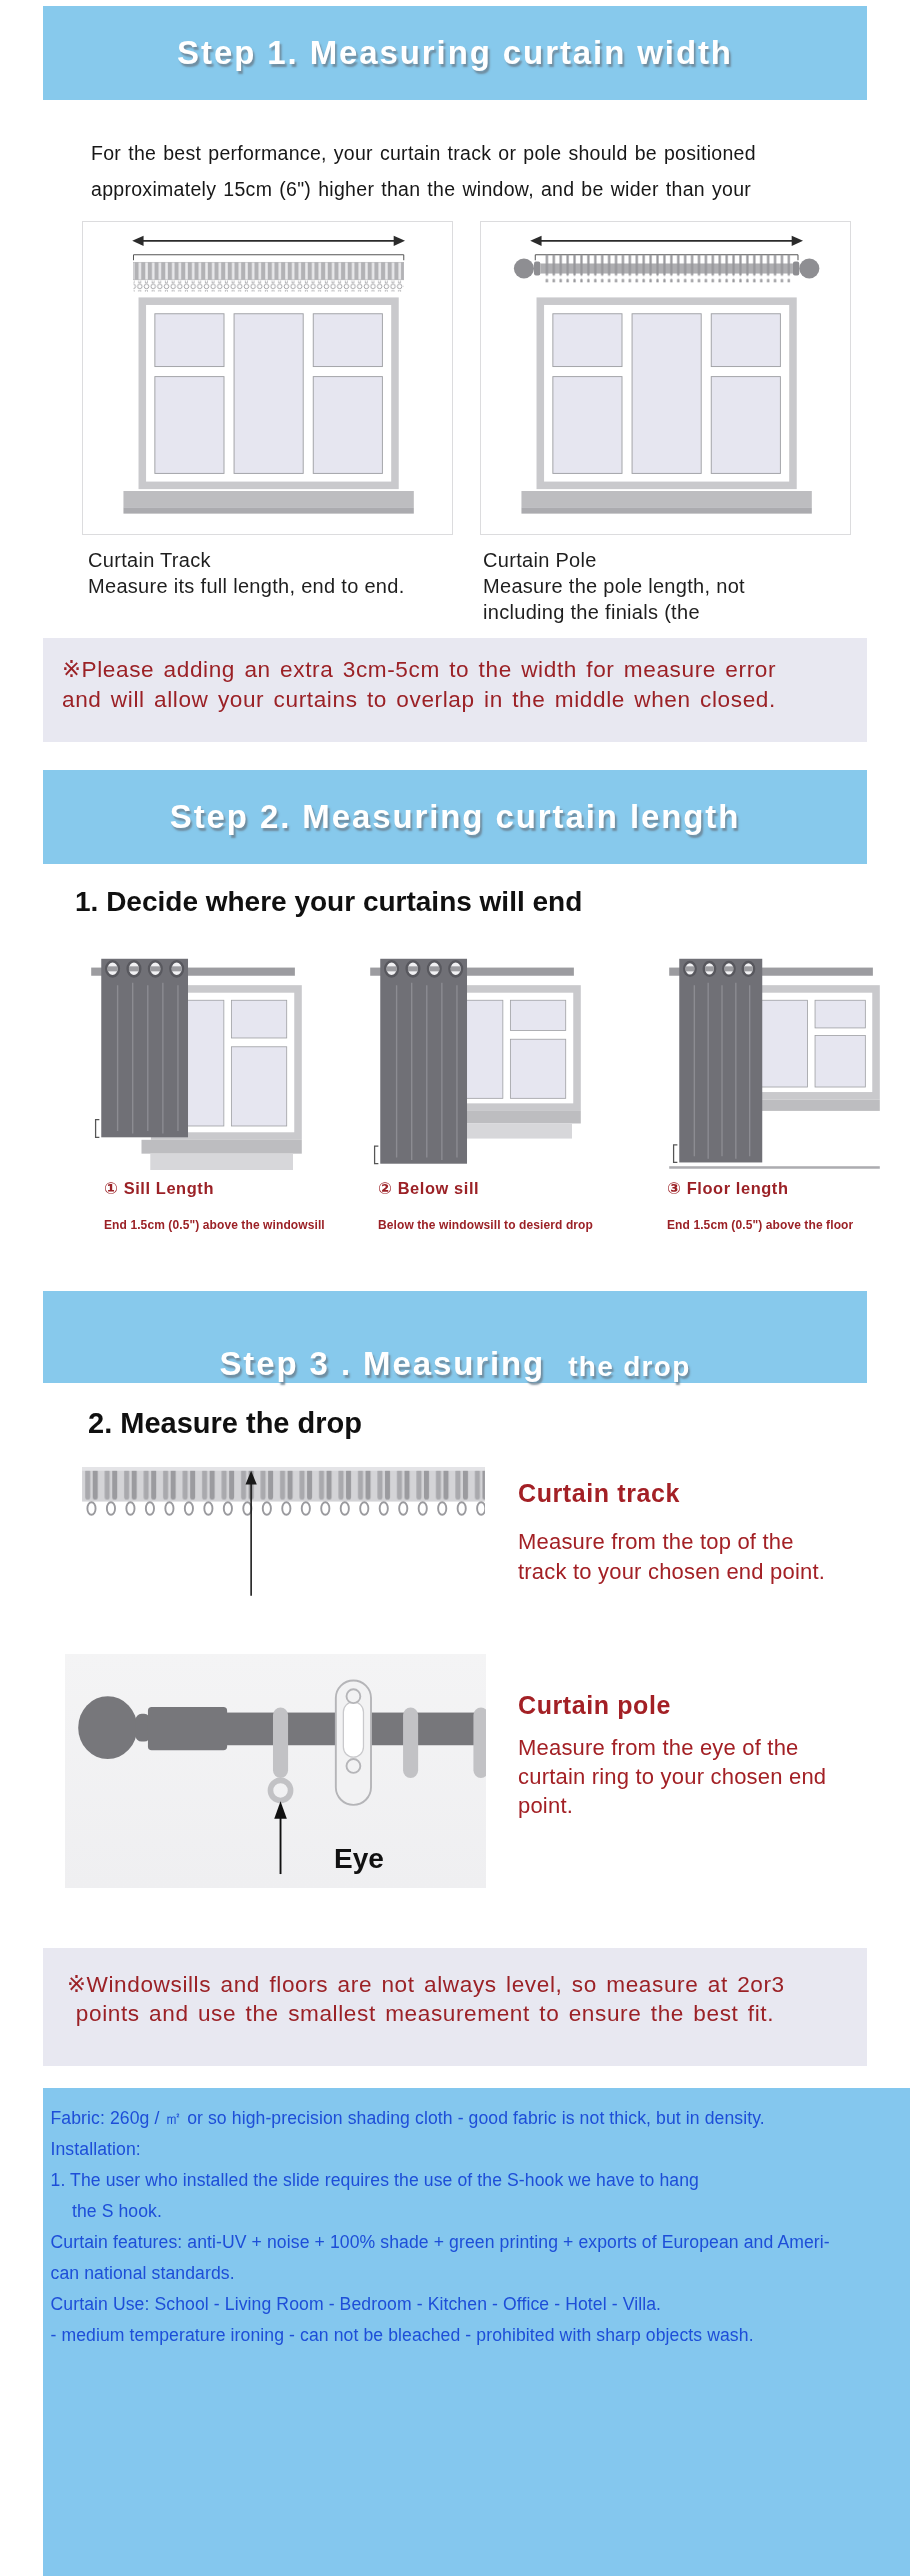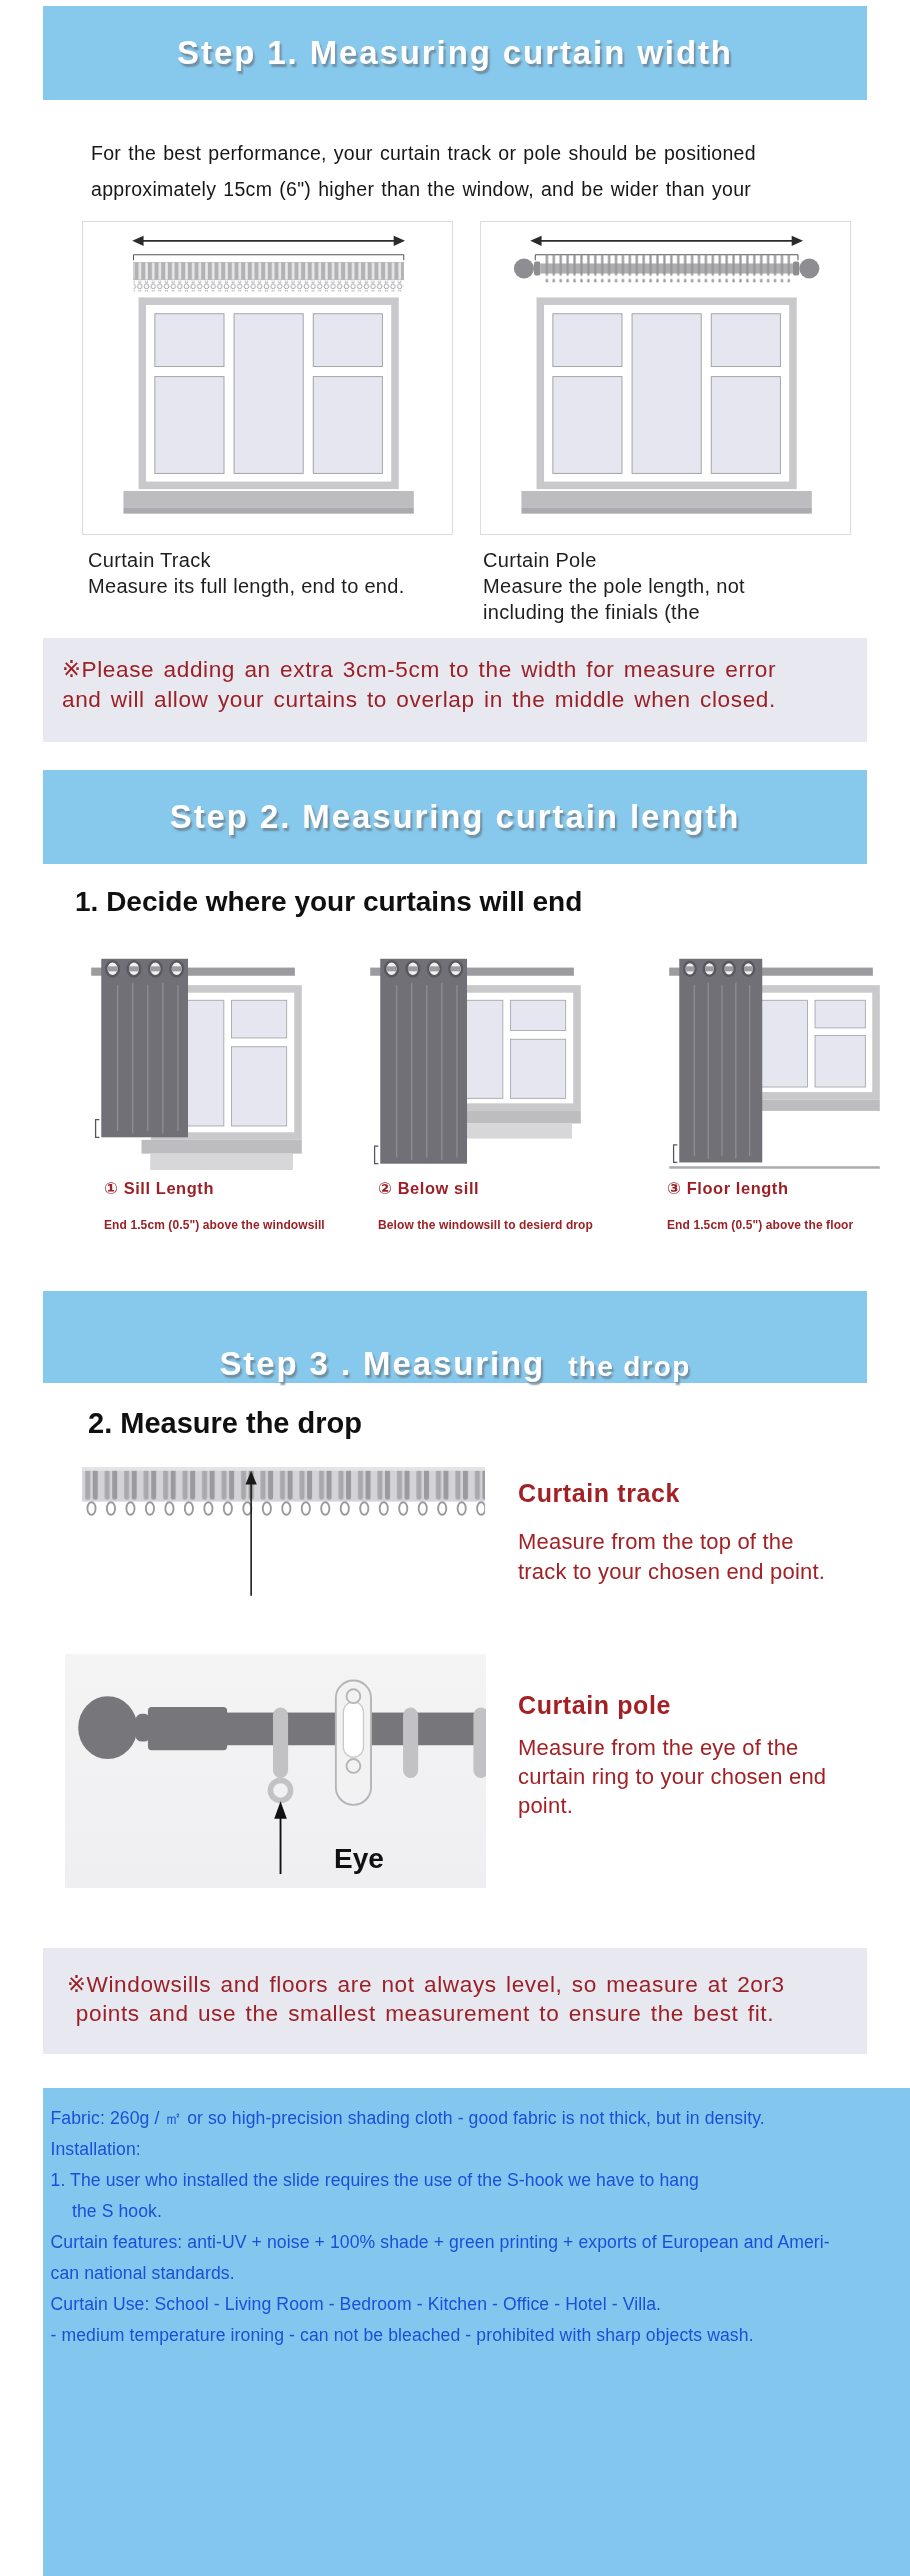--- a/index.html
+++ b/index.html
@@ -35,21 +35,21 @@
   }
   .caption{
     position:absolute;top:547px;font-size:20px;line-height:26px;color:#1E1E1E;letter-spacing:0.3px;
   }
   .note{
     position:absolute;left:43px;width:824px;background:var(--note-bg);
     color:var(--red);font-size:22.6px;font-weight:bold;font-weight:normal;
     letter-spacing:0.6px;word-spacing:2.5px;line-height:30px;
   }
   #note1{top:638px;height:104px;padding:17px 10px 0 19px;}
-  #note2{top:1948px;height:106px;padding:22px 6px 0 24px;line-height:29px;}
+  #note2{top:1948px;height:118px;padding:22px 6px 0 24px;line-height:29px;}
   #note2 div:nth-child(2){padding-left:8.8px;}
   .heading{position:absolute;font-weight:bold;color:#101010;}
   #heading1{left:75px;top:886px;font-size:28px;letter-spacing:0;}
   #heading2{left:88px;top:1407px;font-size:29px;}
   .cursvg{position:absolute;top:955px;}
   .optcap{position:absolute;color:var(--red);}
   .optcap .t{font-size:16.4px;font-weight:bold;letter-spacing:0.6px;}
   .optcap .d{font-size:12px;font-weight:bold;margin-top:20px;letter-spacing:0.1px;}
   .redlabel{position:absolute;left:518px;font-size:25px;font-weight:bold;color:var(--red2);letter-spacing:0.6px;}
   .redtext{position:absolute;left:518px;font-size:22px;color:var(--red2);line-height:30px;letter-spacing:0.2px;}

